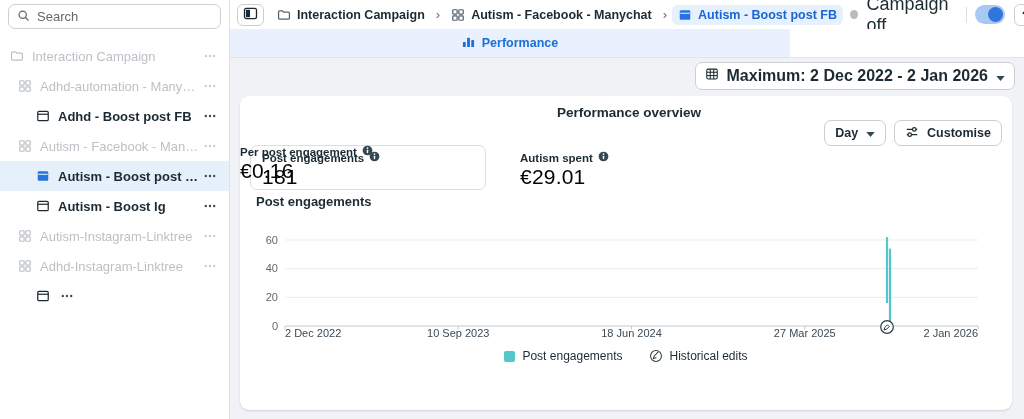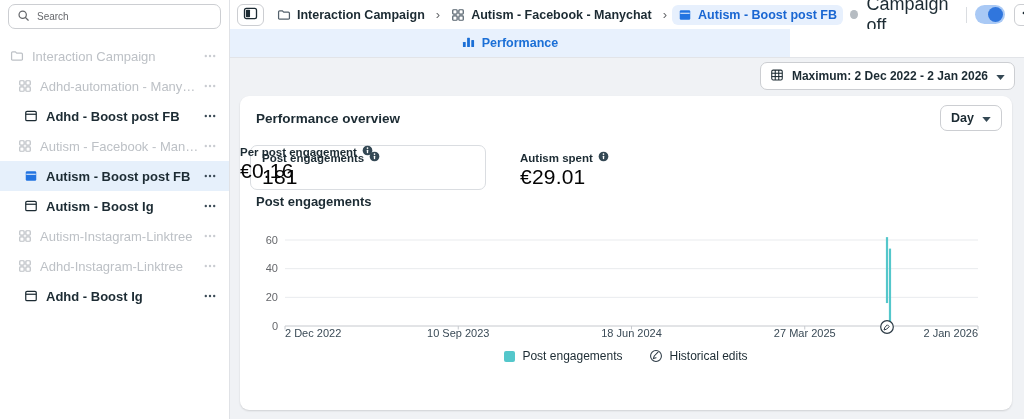--- a/index.html
+++ b/index.html
@@ -2,26 +2,26 @@
 <html><head>
 <meta charset="utf-8">
 <style>
   html,body{margin:0;padding:0;background:#f0f2f5;}
   .app{position:relative;width:1024px;height:419px;background:#f0f2f5;overflow:hidden;
        font-family:"Liberation Sans","DejaVu Sans",sans-serif;color:#1c2b33;-webkit-font-smoothing:antialiased;}
   button{font-family:inherit;}
 
   
   .sidebar{position:absolute;left:0;top:0;width:230px;height:100%;background:#fff;border-right:1px solid #e0e2e6;z-index:3;box-sizing:border-box;}
-  .search-box{display:flex;align-items:center;gap:7px;margin:4px 8px 0 8px;height:23px;border:1px solid #ccced2;border-radius:7px;padding:0 8px;color:#65676b;font-size:10px;background:#fff;cursor:text;}
+  .search-box{display:flex;align-items:center;gap:7px;margin:4px 8px 0 8px;height:23px;border:1px solid #ccced2;border-radius:7px;padding:0 8px;color:#65676b;font-size:13px;background:#fff;cursor:text;}
   .sitems{margin-top:12px;}
   .srow{display:flex;align-items:center;height:30px;padding-right:10px;font-size:13px;cursor:pointer;}
   .srow .ic{display:flex;margin-right:8px;flex:0 0 auto;}
   .srow .lbl{flex:1;white-space:nowrap;overflow:hidden;text-overflow:ellipsis;}
-  .srow.lv0{padding-left:10px;}.srow.lv1{padding-left:18px;}.srow.lv2{padding-left:24px;}
+  .srow.lv0{padding-left:10px;}.srow.lv1{padding-left:18px;}.srow.lv2{padding-left:36px;}
   .srow.dimmed{color:#bdc1c6;}
   .srow.dimmed .dots{color:#c9ccd1;}
   .srow.normal{font-weight:bold;color:#1c2b33;}
   .srow.selected{font-weight:bold;color:#1c2b33;background:#e6f0fb;}
   .dots{background:none;border:0;color:#3a4a56;display:flex;align-items:center;padding:2px;cursor:pointer;}
 
   
   .topbar{position:absolute;left:230px;top:0;width:794px;height:29px;background:#fff;display:flex;align-items:center;gap:7px;padding:0 7px;box-sizing:border-box;}
   .panel-btn{width:27px;height:22px;border:1px solid #ccced2;border-radius:6px;background:#fff;display:flex;align-items:center;justify-content:center;cursor:pointer;}
   .crumbs{display:flex;align-items:center;gap:5px;font-size:12.5px;font-weight:bold;color:#1c2b33;}
@@ -37,23 +37,23 @@
   .more-btn{width:29px;height:22px;border:1px solid #ccced2;border-radius:6px;background:#fff;display:flex;align-items:center;justify-content:center;color:#1c2b33;cursor:pointer;}
 
   
   .tabs{position:absolute;left:230px;top:29px;width:794px;height:28px;background:#fff;border-bottom:1px solid #e2e4e8;display:flex;box-sizing:content-box;}
   .tab{display:flex;align-items:center;justify-content:center;gap:7px;font-size:12.5px;font-weight:bold;color:#344854;cursor:pointer;}
   .tab.active{width:560px;background:#e8f1fd;color:#1b6fd6;}
   .tab:not(.active){flex:1;}
 
   
   .content{position:absolute;left:230px;top:58px;width:794px;height:361px;}
-  .date-btn{position:absolute;top:4px;right:9px;height:24px;display:flex;align-items:center;gap:8px;background:#fff;border:1px solid #ccced2;border-radius:7px;padding:13px 9px;font-size:12px;font-weight:bold;color:#1c2b33;cursor:pointer;}
+  .date-btn{position:absolute;top:4px;right:9px;height:24px;display:flex;align-items:center;gap:8px;background:#fff;border:1px solid #ccced2;border-radius:7px;padding:13px 9px;font-size:16px;font-weight:bold;color:#1c2b33;cursor:pointer;}
   .card{position:absolute;left:10px;top:38px;width:772px;height:314px;background:#fff;border-radius:9px;box-shadow:0 1px 2px rgba(0,0,0,.14);}
-  .card-head{position:absolute;left:16px;right:10px;top:9px;height:26px;display:flex;align-items:center;}
+  .card-head{position:absolute;left:16px;right:10px;top:9px;height:26px;display:flex;align-items:center;flex-direction:column;}
   .card-head h2{font-size:13.5px;margin:0;font-weight:bold;}
   .controls{margin-left:auto;display:flex;gap:8px;}
   .ctrl{height:26px;display:flex;align-items:center;gap:8px;background:#fff;border:1px solid #ccced2;border-radius:7px;padding:0 10px;font-size:12.5px;font-weight:bold;color:#1c2b33;cursor:pointer;}
 
   .metric{position:absolute;top:49px;}
   .metric.box{left:10px;width:236px;height:45px;border:1px solid #dadde1;border-radius:7px;padding:5px 11px;box-sizing:border-box;}
   .metric.m1{left:280px;padding:6px 0;}
   .mlabel{display:flex;align-items:center;gap:5px;font-size:11.5px;font-weight:bold;color:#1c2b33;}
   .mvalue{font-size:21px;letter-spacing:.2px;margin-top:1px;color:#050505;}
 
@@ -213,21 +213,20 @@
             </svg>
           </button>
         </div>
         <div class="srow lv2 normal">
           <span class="ic">
             <svg viewBox="0 0 16 16" width="14" height="14" fill="none" stroke="currentColor" stroke-width="1.4">
               <rect x="2" y="2.6" width="12" height="10.8" rx="1.5"></rect>
               <line x1="2" y1="6" x2="14" y2="6"></line>
             </svg>
           </span>
-          <span class="lbl">Adhd - Boost Ig</span>
           <button class="dots">
             <svg viewBox="0 0 16 16" width="14" height="14" fill="currentColor">
               <circle cx="3.2" cy="8" r="1.35"></circle>
               <circle cx="8" cy="8" r="1.35"></circle>
               <circle cx="12.8" cy="8" r="1.35"></circle>
             </svg>
           </button>
         </div>
       </div>
   </aside>
@@ -316,20 +315,29 @@
 
     <section class="card">
       <div class="card-head">
         <h2>Performance overview</h2>
         <div class="controls">
           <button class="ctrl">
             <span>Day</span>
             <span><svg viewBox="0 0 10 6" width="9" height="5">
                   <path d="M0 0h10L5 6z" fill="#344854"></path>
                 </svg></span>
+          </button>
+          <button class="ctrl">
+            <span><svg viewBox="0 0 16 16" width="14" height="14">
+                  <line x1="2" y1="5" x2="14" y2="5" stroke="#1c2b33" stroke-width="1.4"></line>
+                  <circle cx="10.6" cy="5" r="2" fill="#fff" stroke="#1c2b33" stroke-width="1.4"></circle>
+                  <line x1="2" y1="11" x2="14" y2="11" stroke="#1c2b33" stroke-width="1.4"></line>
+                  <circle cx="5.4" cy="11" r="2" fill="#fff" stroke="#1c2b33" stroke-width="1.4"></circle>
+                </svg></span>
+            <span>Customise</span>
           </button>
         </div>
       </div>
 
       <div id="metrics">
           <div class="metric box">
             <div class="mlabel">
               <span>Post engagements</span>
               <span class="ic"><svg viewBox="0 0 12 12" width="11" height="11">
                   <circle cx="6" cy="6" r="5.3" fill="#344854"></circle>

